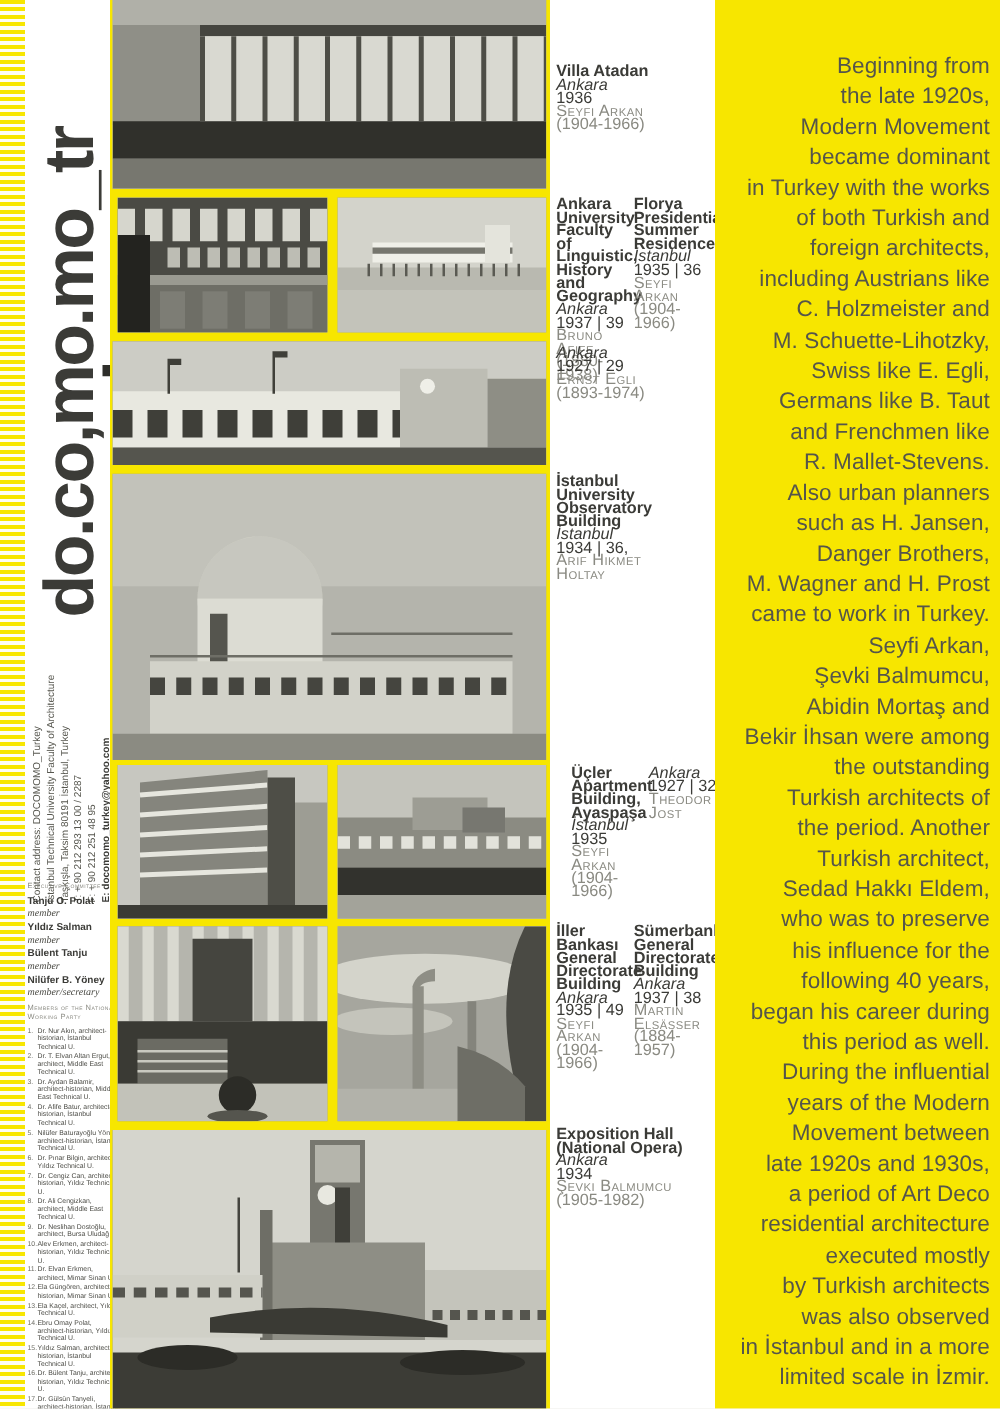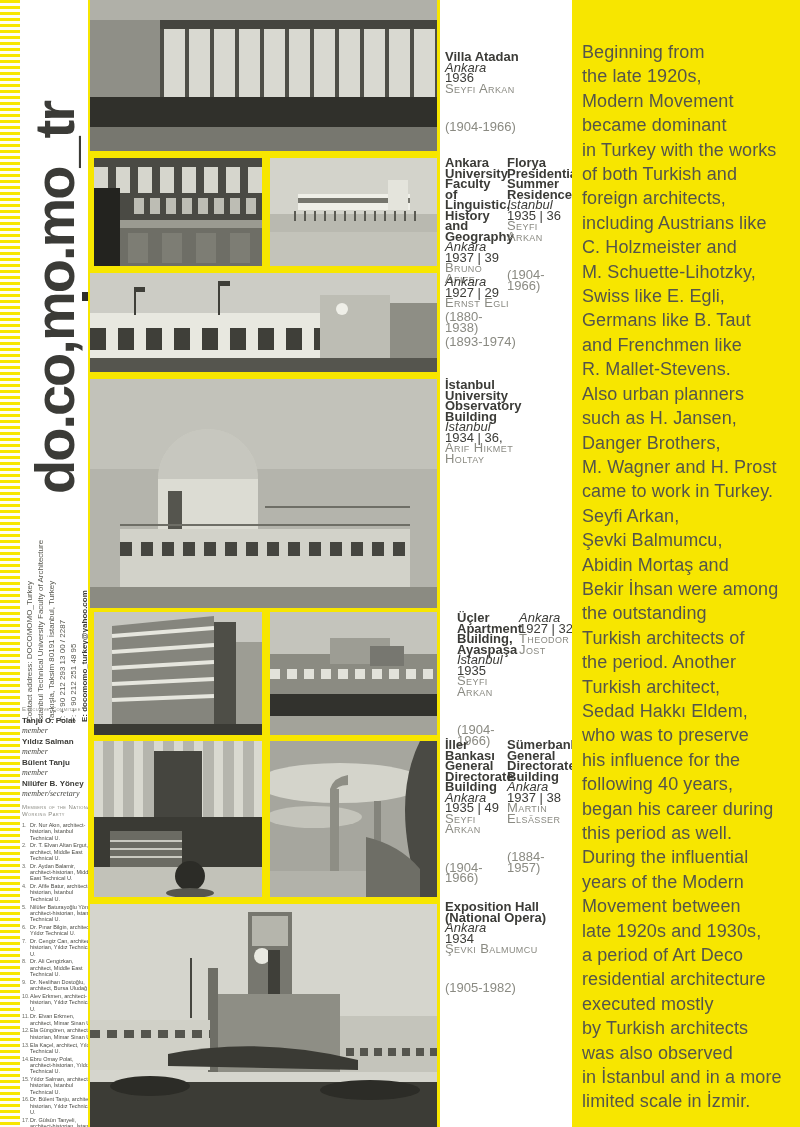--- a/index.html
+++ b/index.html
@@ -49,35 +49,35 @@
   .f7{left:182px;top:612px;width:167px;height:123px;}
   .f8{left:6px;top:741px;width:168px;height:156px;}
   .f9{left:182px;top:741px;width:167px;height:156px;}
   .f10{left:2px;top:904px;width:347px;height:223px;}
 
   
   .caption{position:absolute;font-size:13px;line-height:10.5px;color:#3b3b37;}
   .cap-title{font-weight:bold;}
   .cap-place{font-style:italic;}
   .cap-arch{font-variant:small-caps;letter-spacing:.4px;color:#8a8a82;}
-  .cap-dates{color:#8a8a82;margin-top:28px;}
+  .cap-dates{color:#8a8a82;}
   .cap-grid{display:grid;grid-template-columns:56px 68px;column-gap:6px;}
   .c1{left:445px;top:52px;width:95px;}
   .c2{left:445px;top:158px;width:130px;}
   .c3{left:445px;top:277px;width:122px;}
   .c4{left:445px;top:380px;width:100px;}
   .c5{left:457px;top:613px;width:130px;}
   .c6{left:445px;top:740px;width:130px;}
   .c7{left:445px;top:902px;width:110px;}
 
   
   .article{position:absolute;left:572px;top:0;width:228px;height:1127px;
     background:#f7e600;box-sizing:border-box;padding:40px 8px 0 10px;}
   .article p{margin:0;font-size:18px;line-height:24.4px;color:#55554b;
-    white-space:pre-line;letter-spacing:.1px;}
+    white-space:pre-line;letter-spacing:.1px;text-align:right;}
 </style>
 </head>
 <body>
 
 <div class="page">
 
   <div class="stripebar"></div>
 
   <h1 class="masthead">do.co,mo.mo_tr</h1>
 

